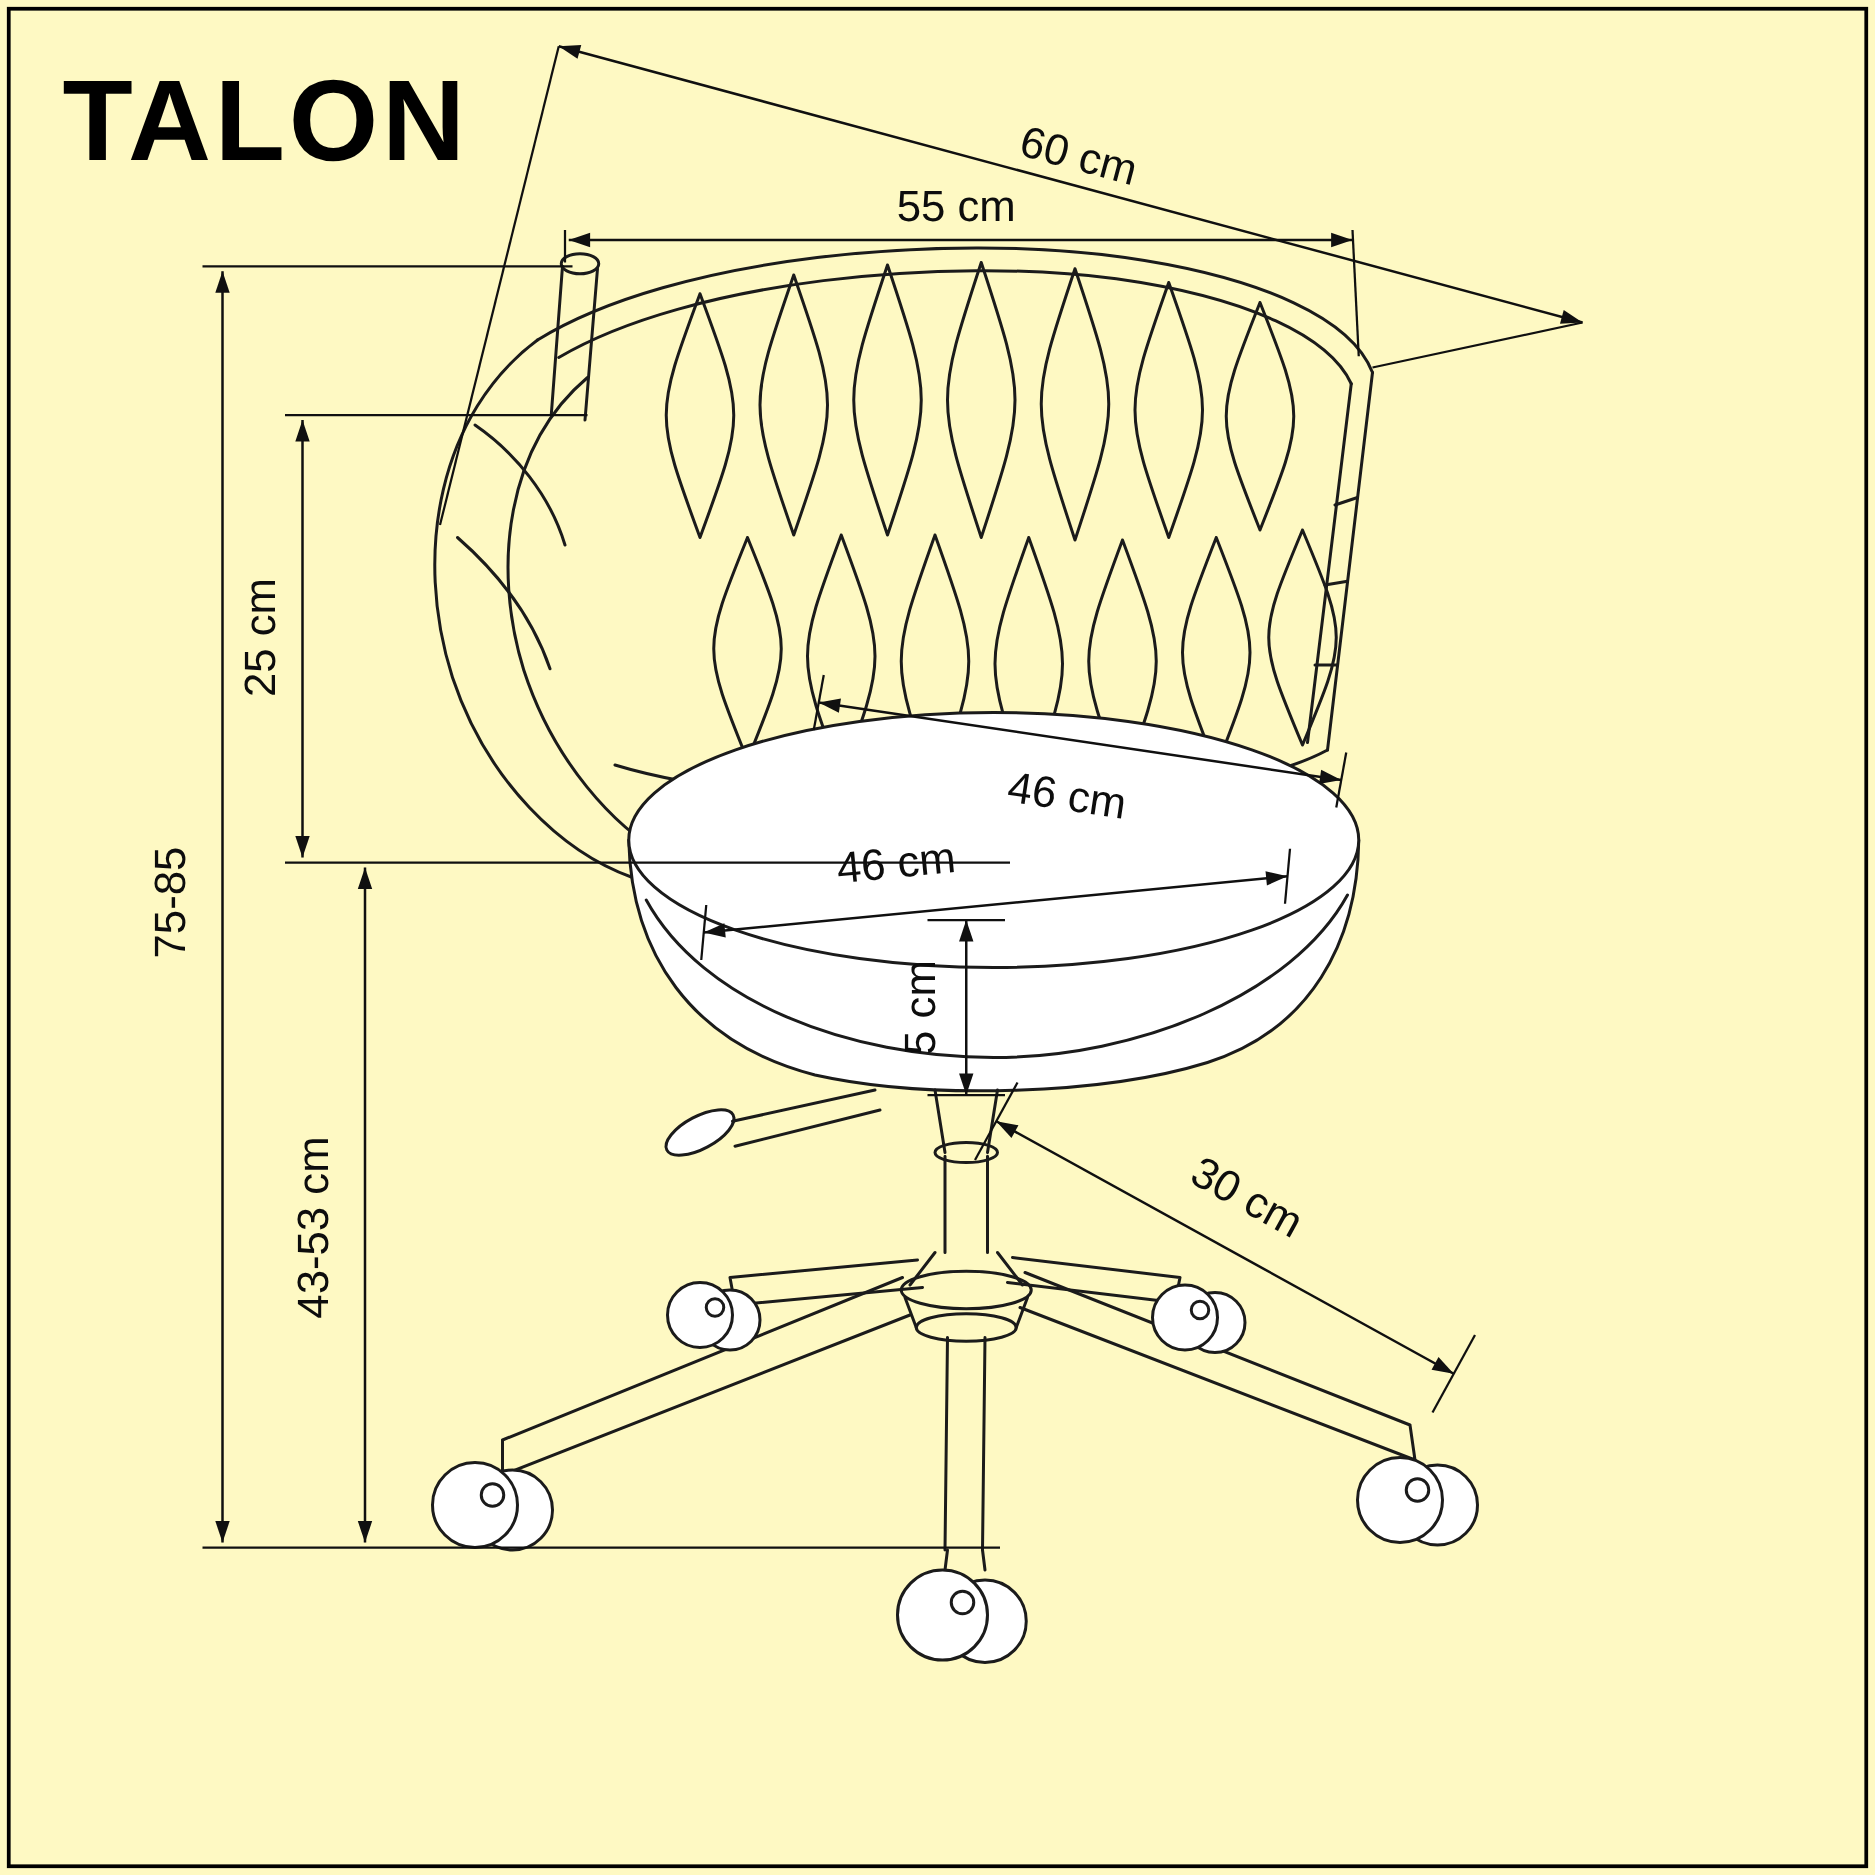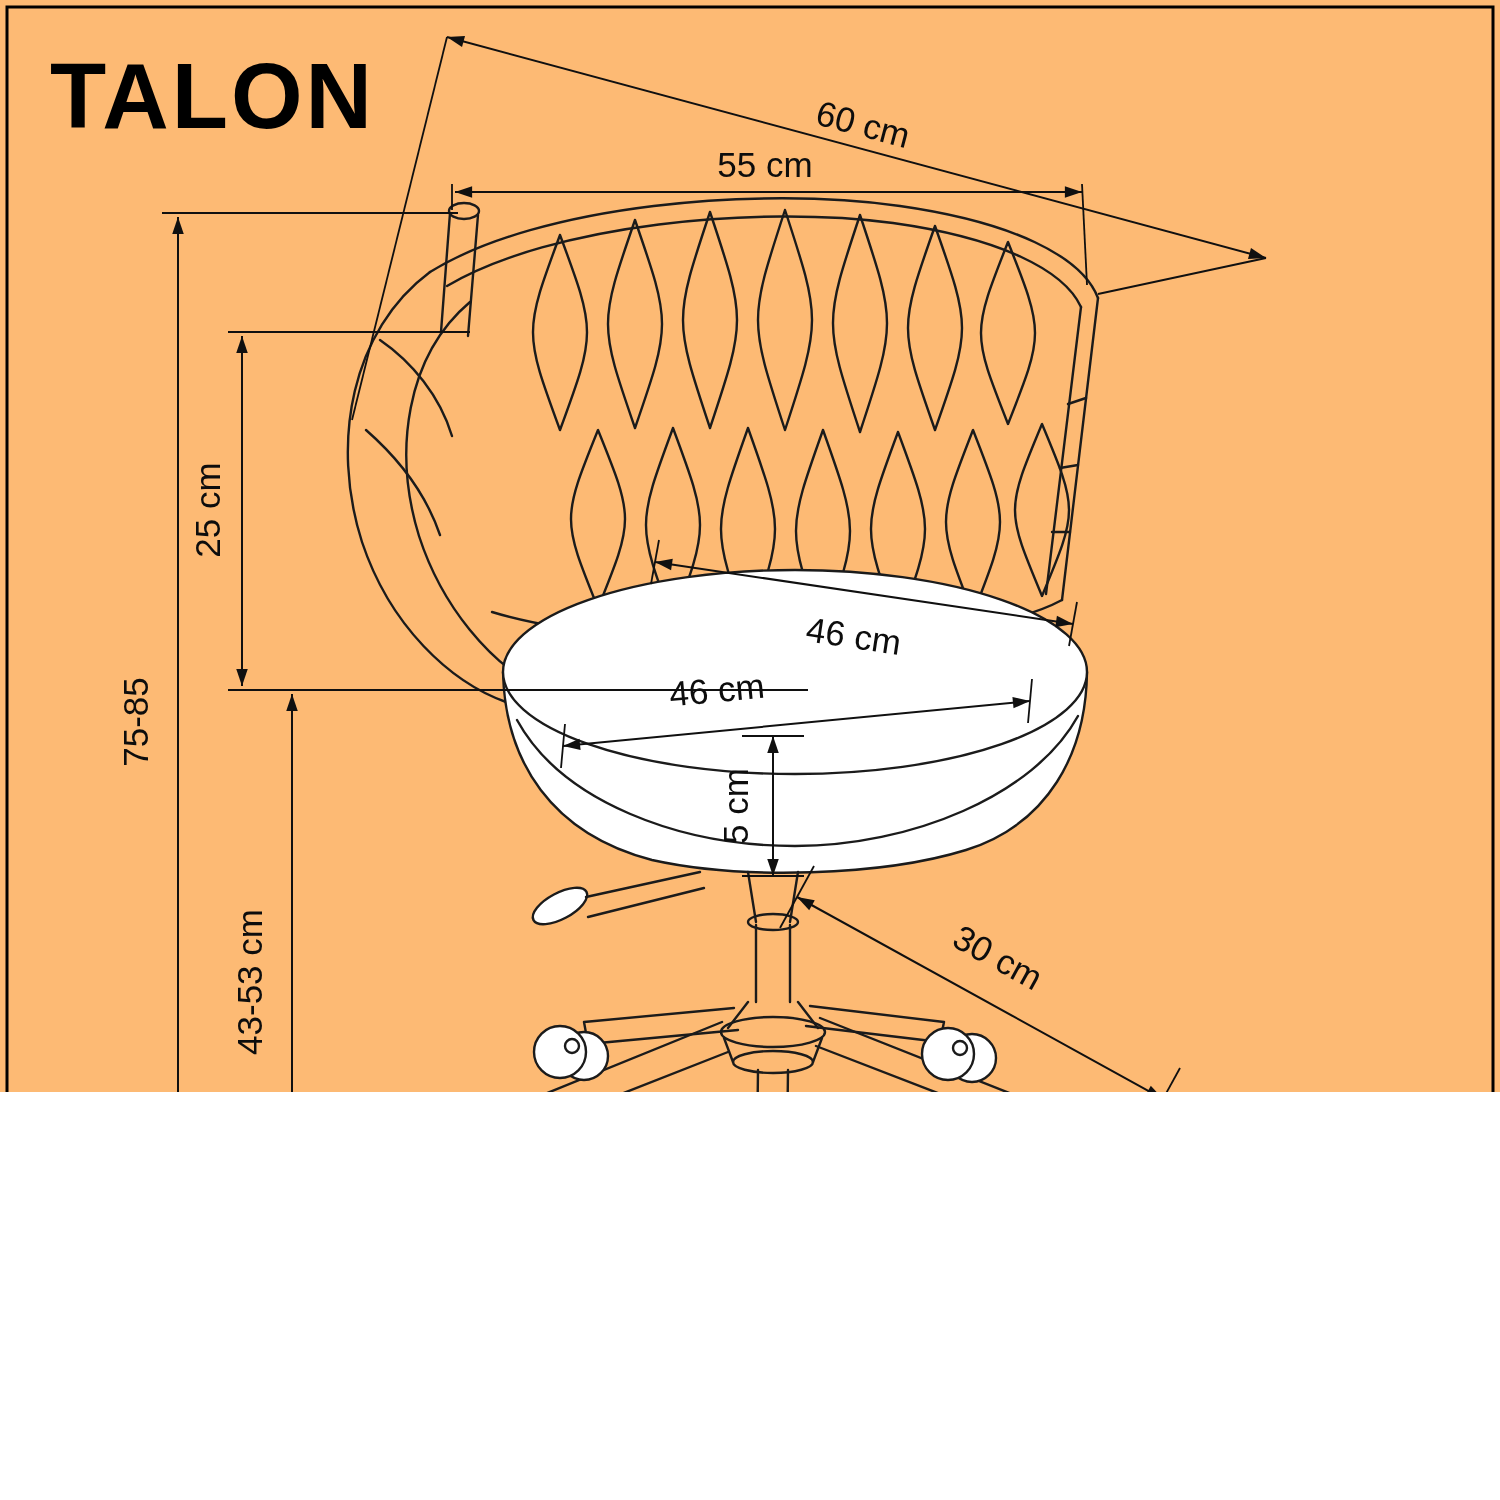--- a/index.html
+++ b/index.html
@@ -1,16 +1,16 @@
 <!DOCTYPE html>
 <html><head>
 <meta charset="utf-8">
 <style>
   html,body{margin:0;padding:0;background:#ffffff;}
-  .stage{width:1500px;height:1092px;position:relative;background:#fdba74;
+  .stage{width:1500px;height:1500px;position:relative;background:#fef9c3;
          font-family:"Liberation Sans",sans-serif;}
   svg{display:block;}
   .c  {stroke:#1b1b1b;fill:none;stroke-width:2.4;stroke-linecap:round;stroke-linejoin:round;}
   .cw {stroke:#1b1b1b;fill:#ffffff;stroke-width:2.4;stroke-linejoin:round;}
   .d  {stroke:#101010;fill:none;stroke-width:2;}
   .x  {stroke:#101010;fill:none;stroke-width:1.8;}
   .t  {font-family:"Liberation Sans",sans-serif;font-size:35px;fill:#0d0d0d;text-anchor:middle;}
   .title-text{font-family:"Liberation Sans",sans-serif;font-weight:bold;font-size:92px;
               letter-spacing:3px;fill:#000;}
 </style>

